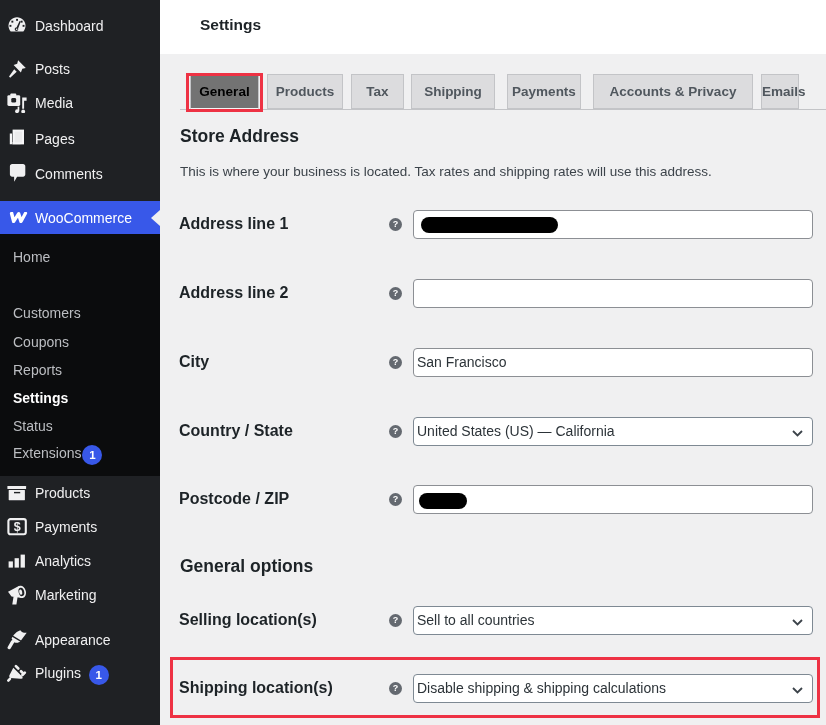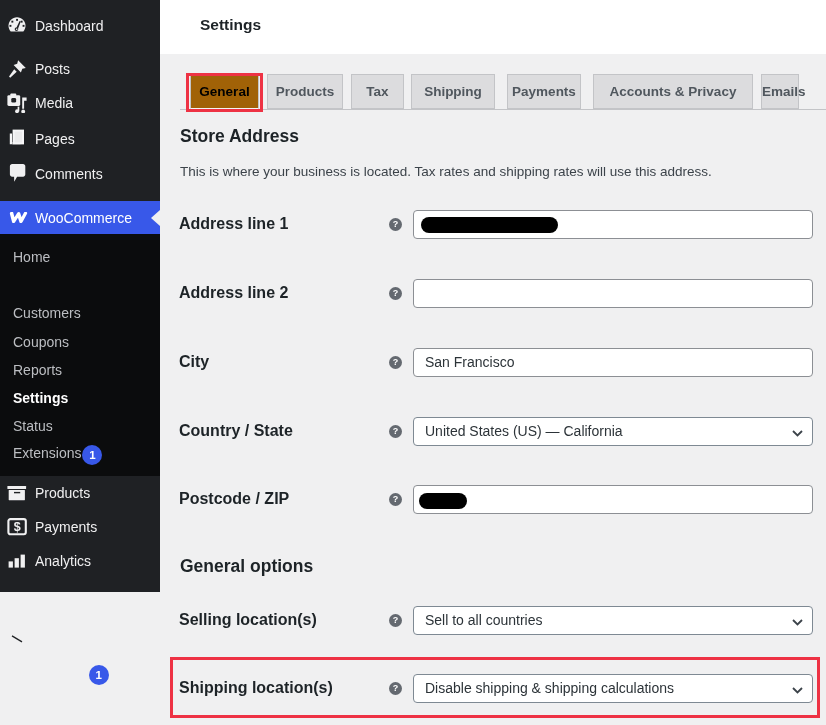--- a/index.html
+++ b/index.html
@@ -1,47 +1,47 @@
 <!DOCTYPE html>
 <html><head>
 <meta charset="utf-8">
 <style>
 *{margin:0;padding:0;box-sizing:border-box}
 html,body{width:826px;height:725px;overflow:hidden}
 body{font-family:"Liberation Sans",sans-serif;background:#f0f0f1;position:relative}
 
-#sidebar{position:absolute;left:0;top:0;width:160px;height:592px;background:#1f2124}
+#sidebar{position:absolute;left:0;top:0;width:160px;height:725px;background:#1f2124}
 #submenu-bg{position:absolute;left:0;top:234px;width:160px;height:242px;background:#0b0c0d}
 .mi{position:absolute;left:0;width:160px;height:34px;color:#f0f0f1;font-size:14px}
 .mi .ic{position:absolute;left:7px;top:50%;margin-top:-10px;width:20px;height:20px}
 .mi .tx{position:absolute;left:35px;top:50%;transform:translateY(-50%);white-space:nowrap}
 .mi.cur{background:#3858e9}
 .mi.cur .arrow{position:absolute;right:0;top:50%;margin-top:-8px;width:0;height:0;
   border-top:8px solid transparent;border-bottom:8px solid transparent;border-right:9px solid #f0f0f1}
 .smi{position:absolute;left:0;width:160px;height:28px;color:#bcbec2;font-size:14px}
 .smi .tx{position:absolute;left:13px;top:50%;transform:translateY(-50%);white-space:nowrap}
 .smi.cur2 .tx{color:#fff;font-weight:bold}
 .badge{display:inline-block;background:#3858e9;color:#fff;font-size:11.5px;font-weight:bold;
   border-radius:10px;height:20px;min-width:20px;line-height:20px;text-align:center;
   padding:0 5px;vertical-align:middle;position:relative;top:1px}
 
 #header{position:absolute;left:160px;top:0;width:666px;height:54px;background:#fff}
 #header .t{position:absolute;left:40px;top:16px;font-size:15.5px;font-weight:bold;color:#1d2327}
 .tabline{position:absolute;left:180px;top:109px;width:646px;height:1px;background:#c3c4c7}
 .tab{position:absolute;top:74px;height:35px;background:#dcdcde;border:1px solid #c3c4c7;
   color:#50575e;font-size:13.5px;font-weight:bold;text-align:center;line-height:33px}
-.tab.active{background:#a16207;border-bottom-color:#f5f5f5;color:#000}
+.tab.active{background:#737373;border-bottom-color:#f5f5f5;color:#000}
 .redbox{position:absolute;border:3px solid #ee3244;z-index:5}
 h2.sec{position:absolute;left:180px;font-size:17.5px;font-weight:bold;color:#1d2327}
 .desc{position:absolute;left:180px;font-size:13.5px;color:#3c434a}
 .flabel{position:absolute;left:179px;font-size:16px;font-weight:bold;color:#1d2327;transform:translateY(-50%)}
 .help{position:absolute;width:13px;height:13px;border-radius:50%;background:#646970;color:#fff;
   font-size:9px;font-weight:bold;text-align:center;line-height:13px}
 .field{position:absolute;left:413px;width:400px;height:29px;background:#fff;border:1px solid #8c8f94;
-  border-radius:4px;font-size:14px;color:#2c3338;line-height:27px;padding-left:11px}
+  border-radius:4px;font-size:14px;color:#2c3338;line-height:27px;padding-left:3px}
 .field.sel{border-color:#7e8993}
 .chev{position:absolute;right:9px;top:12px;width:11px;height:7px}
 .blob{position:absolute;background:#000;border-radius:8px}
 </style>
 </head>
 <body>
 <div id="sidebar">
   <div id="submenu-bg"></div>
 
   <div class="mi" style="top:9px">
@@ -141,20 +141,30 @@
       <span class="tx">Payments</span>
     </div>
   <div class="mi" style="top:544px">
       <svg class="ic" viewBox="0 0 20 20" fill="#f0f0f1">
         <rect x="1.6" y="10.4" width="4.3" height="6.2"></rect>
         <rect x="7.6" y="7.2" width="4.3" height="9.4"></rect>
         <rect x="13.6" y="3.6" width="4.3" height="13"></rect>
       </svg>
       <span class="tx">Analytics</span>
     </div>
+  <div class="mi" style="top:578px">
+      <svg class="ic" viewBox="0 0 20 20">
+        <path fill="#f0f0f1" d="M1 6.8 L12.3 0.7 L15.1 13.1 L4.5 11.4 Z"></path>
+        <ellipse cx="14.4" cy="6.9" rx="4.5" ry="6.2" fill="#f0f0f1" transform="rotate(-13 14.4 6.9)"></ellipse>
+        <ellipse cx="14.4" cy="6.9" rx="2.8" ry="4.3" fill="#1f2124" transform="rotate(-13 14.4 6.9)"></ellipse>
+        <ellipse cx="13.7" cy="7.1" rx="1.5" ry="2.7" fill="#f0f0f1" transform="rotate(-13 13.7 7.1)"></ellipse>
+        <path fill="#f0f0f1" d="M6.6 11.2 L10.6 11.9 L9.4 19.4 L5.3 19.4 Z"></path>
+      </svg>
+      <span class="tx">Marketing</span>
+    </div>
   <div class="mi" style="top:623px">
       <svg class="ic" viewBox="0 0 20 20" fill="#f0f0f1">
         <path d="M4.6 8.2 C7.6 2.4 12.2 0.2 13.7 0.4 C14.3 1.9 16.5 2.9 19.7 2.7 L13.4 11.3 C11.2 13.6 7.6 12.9 6 11.2 Z"></path>
         <path d="M5 5.9 L15 11.9" stroke="#1f2124" stroke-width="1.3" fill="none"></path>
         <path d="M5.7 11.7 L2.3 17.5" stroke="#f0f0f1" stroke-width="3.4" stroke-linecap="round" fill="none"></path>
       </svg>
       <span class="tx">Appearance</span>
     </div>
   <div class="mi" style="top:657px">
       <svg class="ic" viewBox="0 0 20 20" fill="#f0f0f1">

